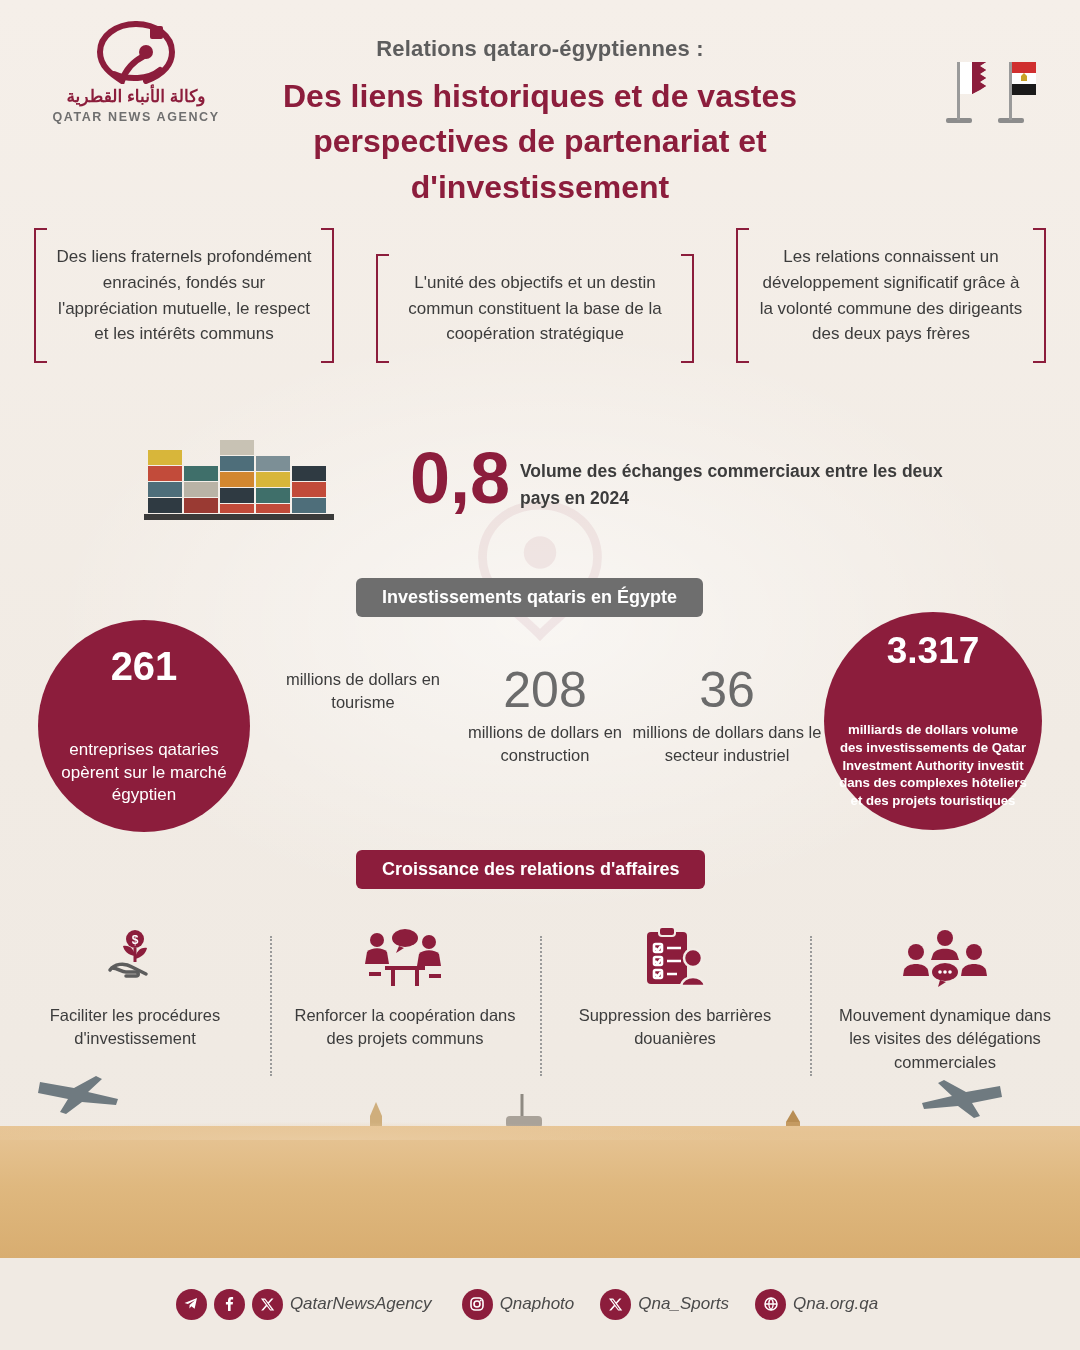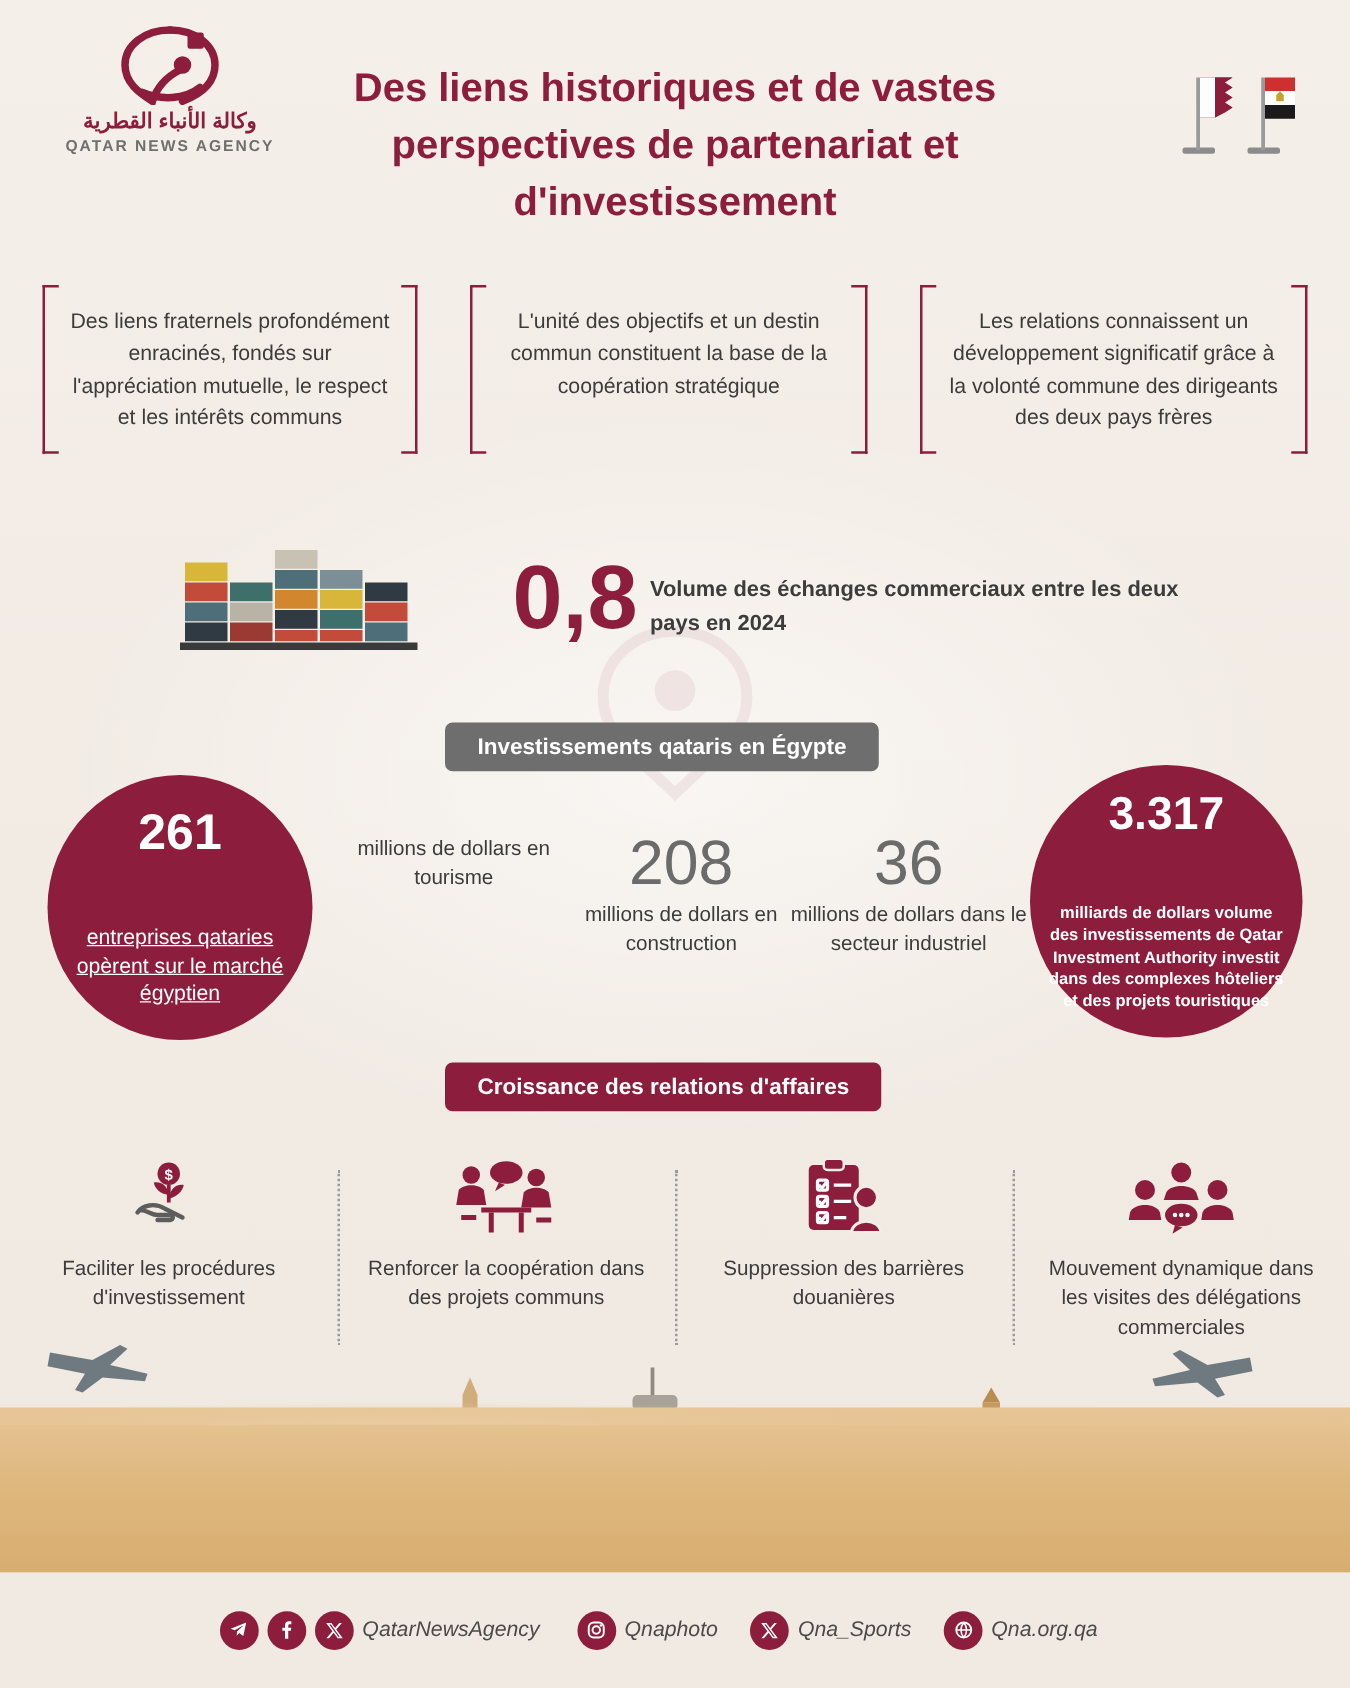--- a/index.html
+++ b/index.html
@@ -52,21 +52,21 @@
   .headline .title {
     margin-top: 12px;
     font-size: 32px; font-weight: bold; color: #8c1d3c; line-height: 1.42;
   }
 
   .flags { position: absolute; right: 38px; top: 36px; width: 110px; height: 110px; }
 
   
   .quotes {
     position: absolute; left: 34px; top: 228px; width: 1012px;
-    display: flex; justify-content: space-between;
+    display: flex; justify-content: space-between; align-items: flex-end;
   }
   .quote {
     position: relative;
     width: 300px; padding: 16px 22px;
     text-align: center;
     font-size: 17px; line-height: 1.52; color: #3c3c3c;
   }
   .quote::before, .quote::after {
     content: ""; position: absolute; top: 0; bottom: 0; width: 11px;
     border-top: 2.5px solid #8c1d3c; border-bottom: 2.5px solid #8c1d3c;
@@ -100,21 +100,21 @@
   
   .stats { position: absolute; left: 0; top: 612px; width: 1080px; height: 230px; }
   .circle-big {
     position: absolute; border-radius: 50%; background: #8c1d3c; color: #fff;
     display: flex; flex-direction: column; align-items: center; justify-content: center;
     text-align: center;
     gap: 47px;
   }
   .c-left { left: 38px; top: 8px; width: 212px; height: 212px; }
   .c-left .n { font-size: 40px; font-weight: bold; line-height: 1.05; }
-  .c-left .t { font-size: 17px; line-height: 1.35; margin-top: 5px; padding: 0 16px; text-decoration: underline; }
+  .c-left .t { font-size: 17px; line-height: 1.35; margin-top: 5px; padding: 0 16px; }
   .c-right { right: 38px; top: 0px; width: 218px; height: 218px; }
   .c-right .n { font-size: 37px; font-weight: bold; line-height: 1; }
   .c-right .t { font-size: 13.2px; line-height: 1.36; margin-top: 5px; padding: 0 14px; font-weight: bold; }
 
   .stat {
     position: absolute; text-align: center; width: 190px;
   }
   .stat .n { font-size: 50px; color: #6b6b6b; line-height: 1.05; }
   .stat .t { font-size: 16.5px; color: #3c3c3c; line-height: 1.4; margin-top: 4px; }
   .s1 { left: 268px; top: 52px; }
@@ -175,20 +175,21 @@
       <path d="M52 6c20 0 36 12 36 28 0 15-13 24-26 29" fill="none" stroke="#8c1d3c" stroke-width="6" stroke-linecap="round"></path>
       <path d="M30 56c14 6 34 6 46-4" fill="none" stroke="#8c1d3c" stroke-width="6" stroke-linecap="round"></path>
       <rect x="66" y="8" width="13" height="13" rx="2" fill="#8c1d3c"></rect>
       <circle cx="62" cy="34" r="7" fill="#8c1d3c"></circle>
     </svg>
     <div class="ar">وكالة الأنباء القطرية</div>
     <div class="en">QATAR NEWS AGENCY</div>
   </div>
 
   <div class="headline">
+    <div class="kicker">Relations qataro-égyptiennes :</div>
     <div class="title">Des liens historiques et de vastes perspectives de partenariat et d'investissement</div>
   </div>
 
   <svg class="flags" viewBox="0 0 110 110">
 
     <g>
       <rect x="14" y="82" width="26" height="5" rx="2" fill="#8c8c8c"></rect>
       <rect x="25" y="26" width="3" height="58" fill="#9a9a9a"></rect>
       <path d="M28 26h26l-7 4 7 4-7 4 7 4-7 4 7 4-7 4-7 4h-12z" fill="#8c1d3c"></path>
       <rect x="28" y="26" width="12" height="32" fill="#ffffff"></rect>

